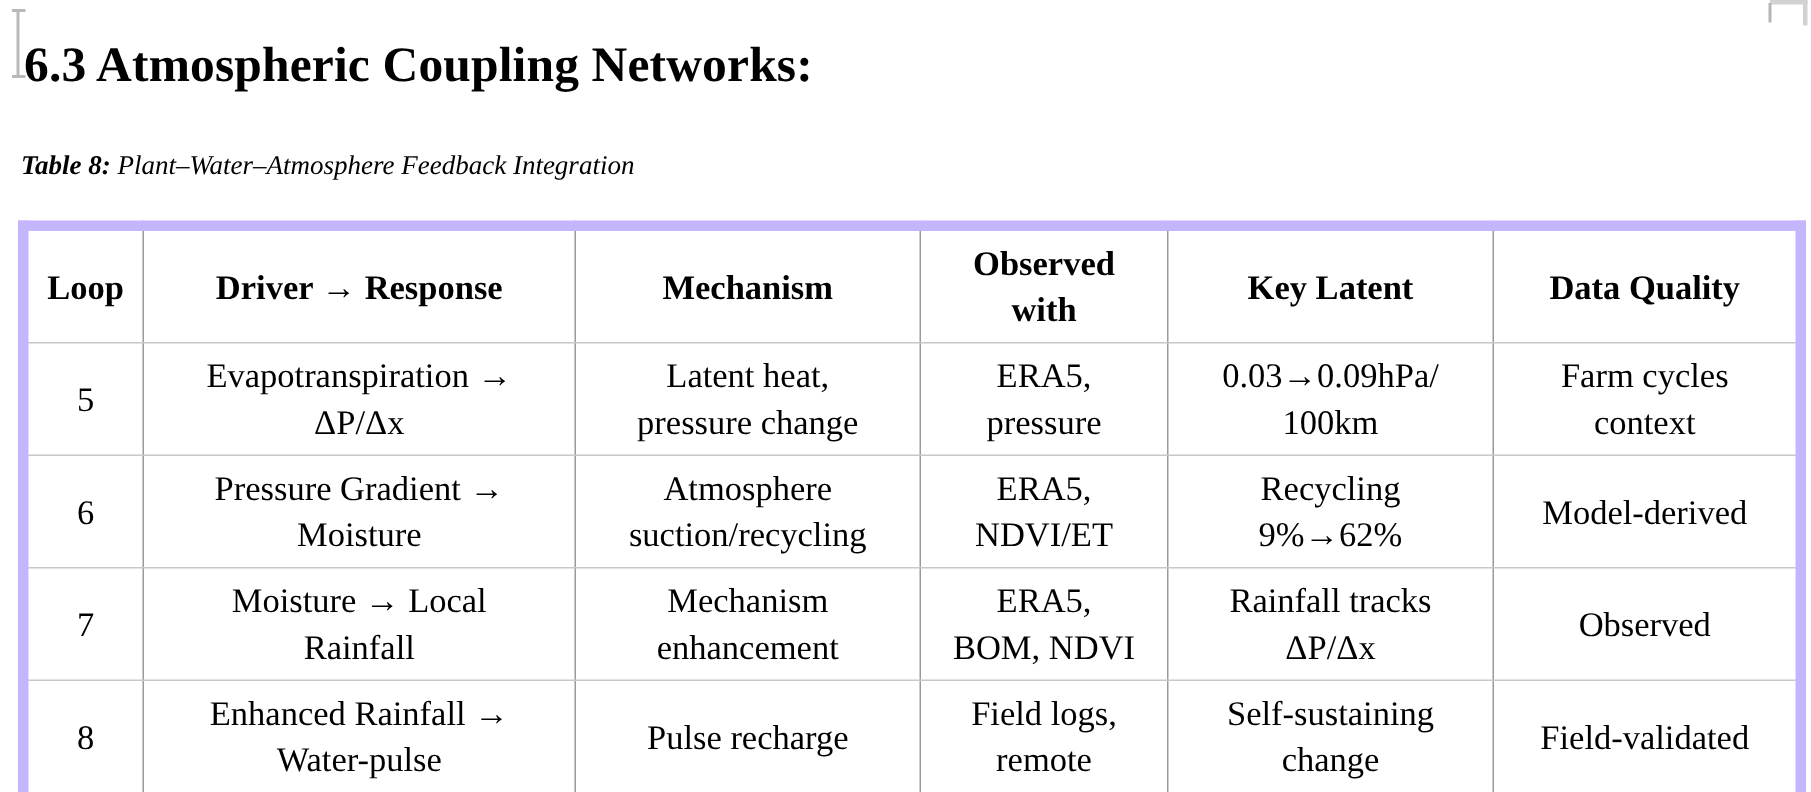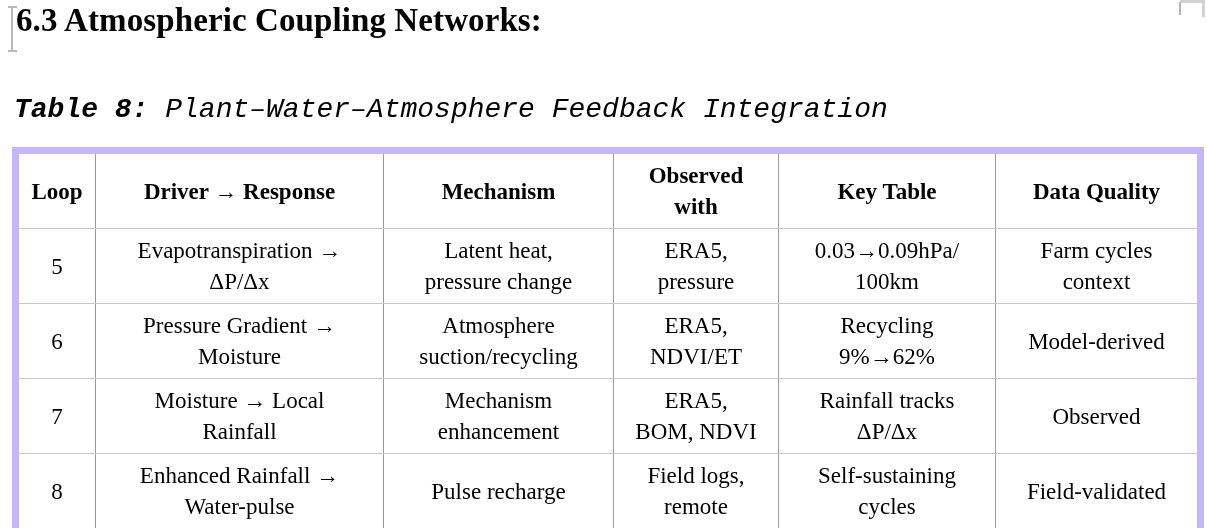--- a/index.html
+++ b/index.html
@@ -60,38 +60,37 @@
     height: 2px;
     background: #b9b9b9;
   }
   .caret .serif-top { top: 0; }
   .caret .serif-bot { bottom: 0; }
 
   
   .heading {
     position: absolute;
     left: 16px;
-    top: 0;
+    top: 24px;
     font-size: 33px;
     font-weight: bold;
     line-height: 40px;
     letter-spacing: 0.1px;
     white-space: nowrap;
   }
 
   
   .caption {
     position: absolute;
     left: 14px;
     top: 96px;
-    font-size: 28px;
+    font-size: 18px;
     font-style: italic;
     line-height: 28px;
     white-space: nowrap;
-    font-family: Liberation Mono, monospace;
   }
   .caption .cap-label {
     font-weight: bold;
     font-style: italic;
   }
   .caption .cap-text {
     font-style: italic;
   }
 
   
@@ -170,21 +169,21 @@
     </colgroup>
     <thead>
       <tr>
         <th>Loop</th>
         <th>Driver → Response</th>
         <th>Mechanism</th>
         <th>
           <span class="cell-line">Observed</span>
           <span class="cell-line">with</span>
         </th>
-        <th>Key Table</th>
+        <th>Key Latent</th>
         <th>Data Quality</th>
       </tr>
     </thead>
     <tbody>
       <tr>
         <td>5</td>
         <td>
           <span class="cell-line">Evapotranspiration →</span>
           <span class="cell-line">ΔP/Δx</span>
         </td>
@@ -257,21 +256,21 @@
         </td>
         <td>
           <span class="cell-line">Pulse recharge</span>
         </td>
         <td>
           <span class="cell-line">Field logs,</span>
           <span class="cell-line">remote</span>
         </td>
         <td>
           <span class="cell-line">Self-sustaining</span>
-          <span class="cell-line">cycles</span>
+          <span class="cell-line">change</span>
         </td>
         <td>
           <span class="cell-line">Field-validated</span>
         </td>
       </tr>
     </tbody>
   </table>
 </div>
 
 </body></html>

